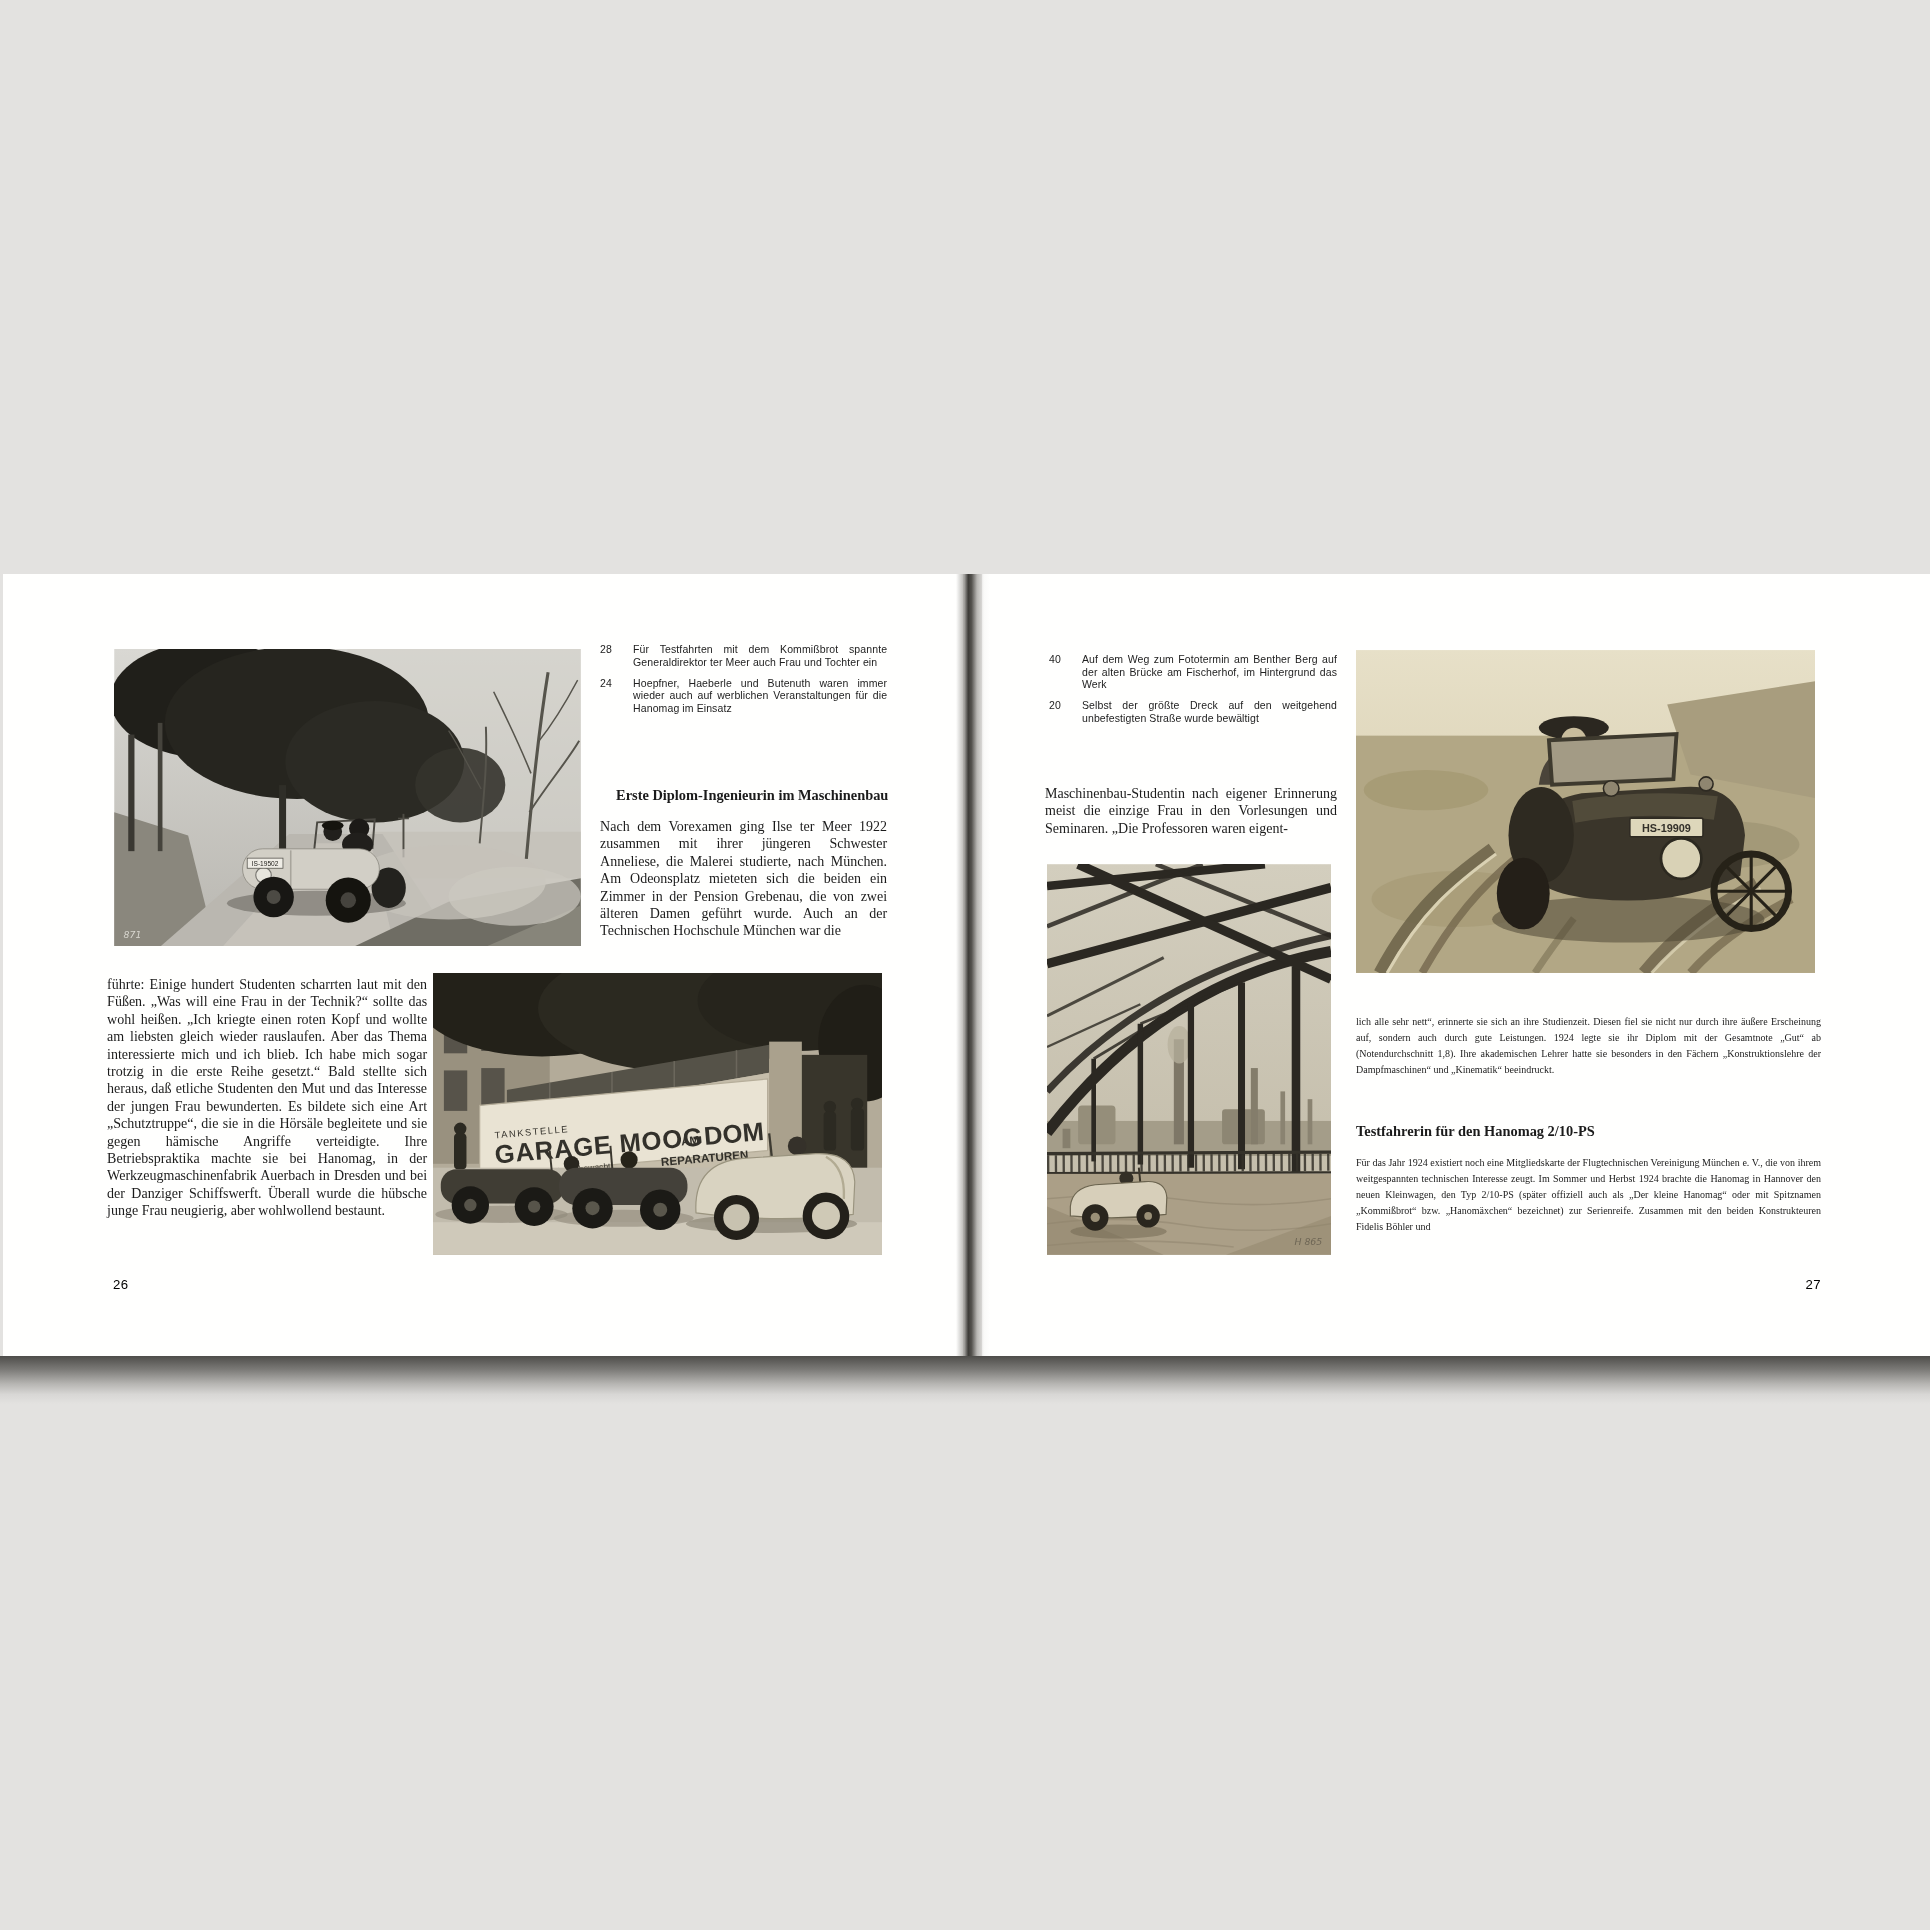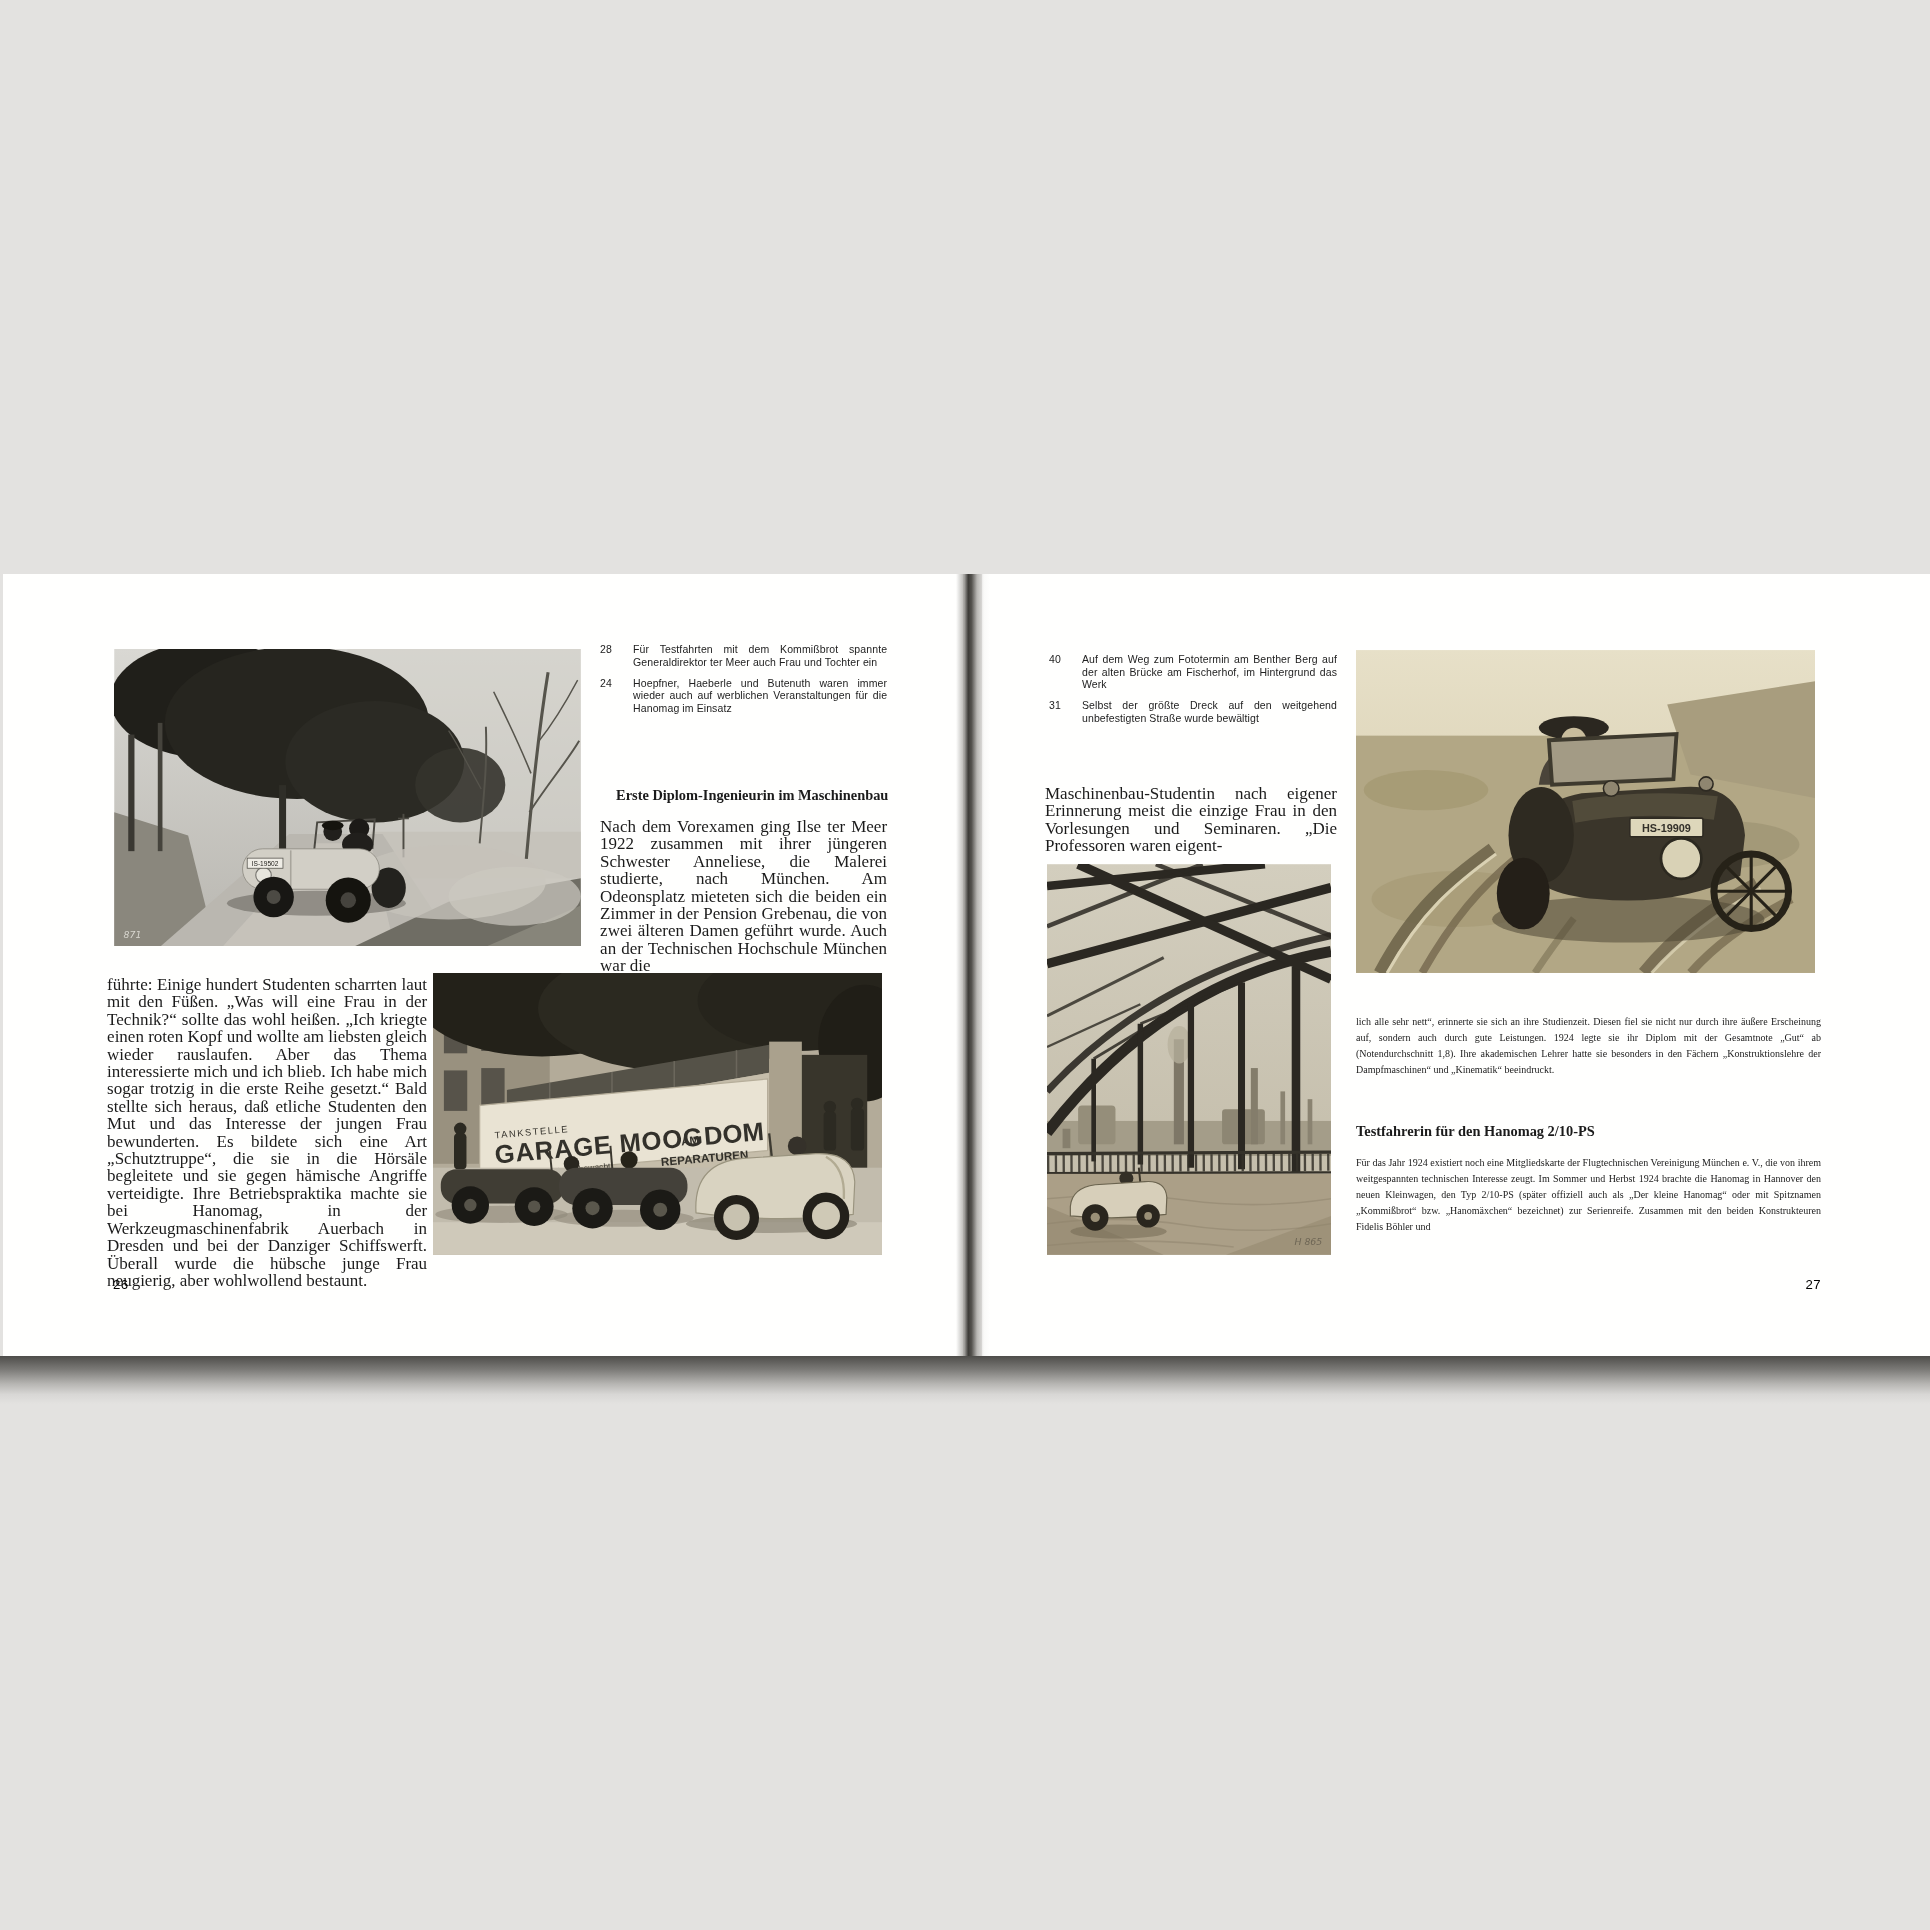--- a/index.html
+++ b/index.html
@@ -25,21 +25,21 @@
     background:linear-gradient(to bottom,#4e4d4a 0%,#7b7a77 28%,#b6b5b2 58%,#d8d7d5 80%,#e3e2e0 100%);
   }
   .photo{position:absolute;display:block;}
   .captions{position:absolute;font-family:"Liberation Sans", sans-serif;
     font-size:10.5px;line-height:12.6px;color:#222;letter-spacing:0.1px;}
   .cap-item{display:flex;margin-bottom:8.6px;}
   .cap-num{width:33px;flex:0 0 33px;}
   .cap-text{flex:1;text-align:justify;}
   .heading{position:absolute;font-weight:bold;font-size:14.4px;margin:0;line-height:17px;}
   .body-text{position:absolute;margin:0;text-align:justify;}
-  .bt-n{font-size:17px;line-height:17.4px;}
+  .bt-n{font-size:14px;line-height:17.4px;}
   .bt-w{font-size:10px;line-height:16px;}
   .page-num{position:absolute;font-family:"Liberation Sans", sans-serif;
     font-size:13.2px;letter-spacing:0.4px;color:#000000;}
   .pn-right{text-align:right;}
 </style>
 </head>
 <body>
 
 <div class="spread">
 
@@ -200,21 +200,21 @@
   </div>
 
   <div class="page page-right">
 
     <div class="captions" style="left:67px;top:79px;width:288px;">
       <div class="cap-item">
         <div class="cap-num">40</div>
         <div class="cap-text">Auf dem Weg zum Fototermin am Benther Berg auf der alten Brücke am Fischerhof, im Hintergrund das Werk</div>
       </div>
       <div class="cap-item">
-        <div class="cap-num">31</div>
+        <div class="cap-num">20</div>
         <div class="cap-text">Selbst der größte Dreck auf den weitgehend unbefestigten Straße wurde bewältigt</div>
       </div>
     </div>
 
     <p class="body-text bt-n" style="left:63px;top:211px;width:292px;">Maschinenbau-Studentin nach eigener Erinnerung meist die einzige Frau in den Vorlesungen und Seminaren. „Die Professoren waren eigent-</p>
 
     <svg class="photo" style="left:65px;top:290px;" width="284" height="391" viewBox="0 0 365 502">
       <defs>
         <linearGradient id="skyD" x1="0" y1="0" x2="0" y2="1">
           <stop offset="0" stop-color="#d3cebe"></stop>

